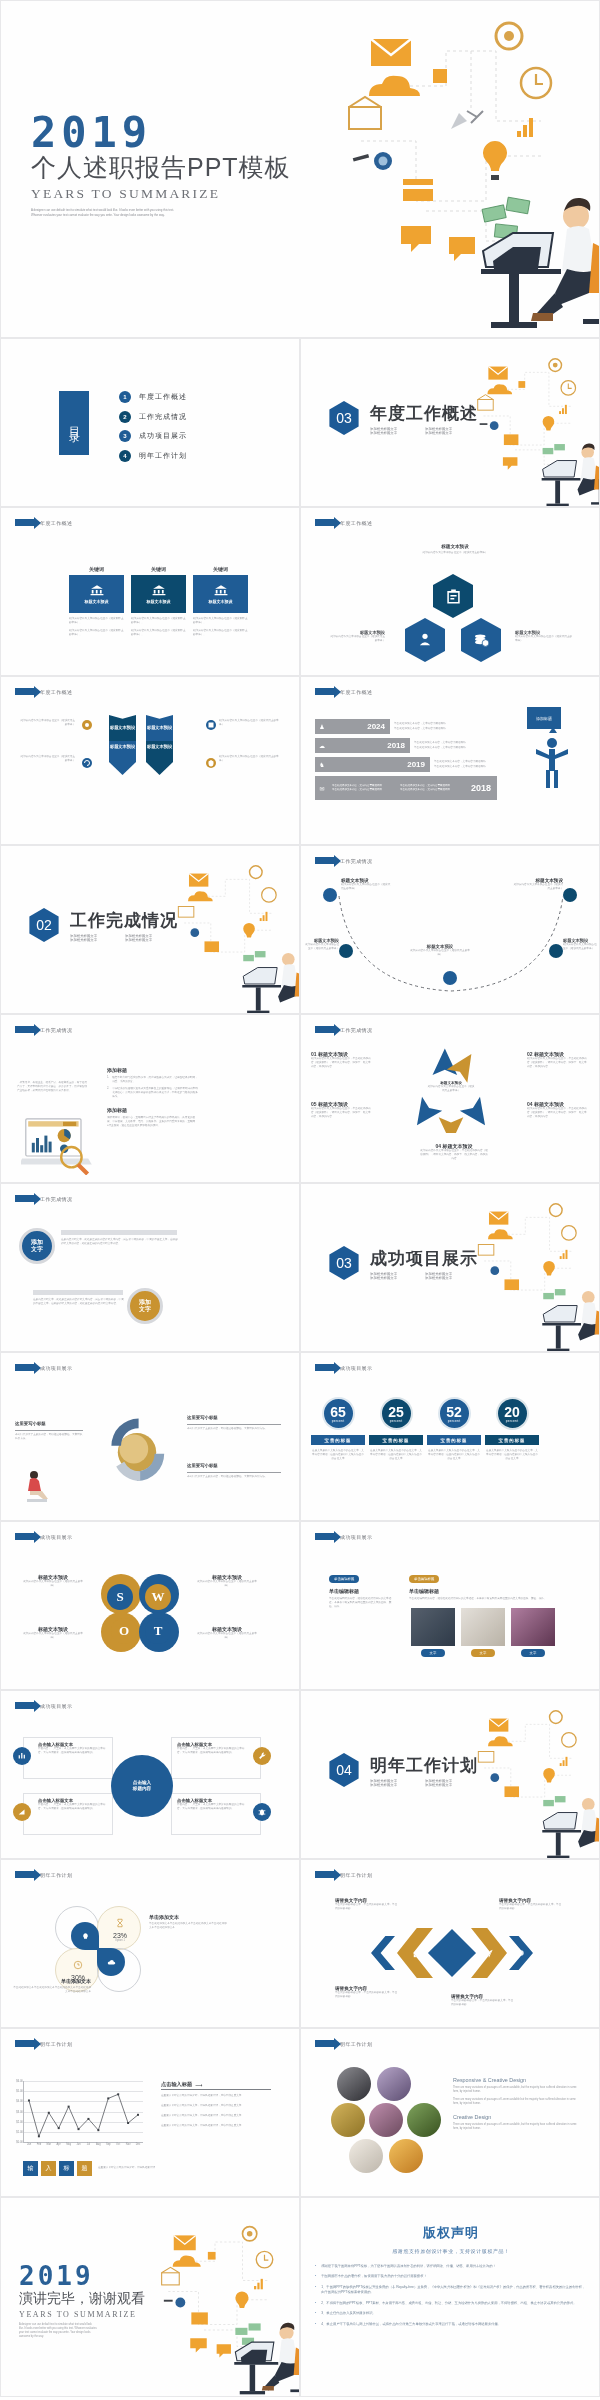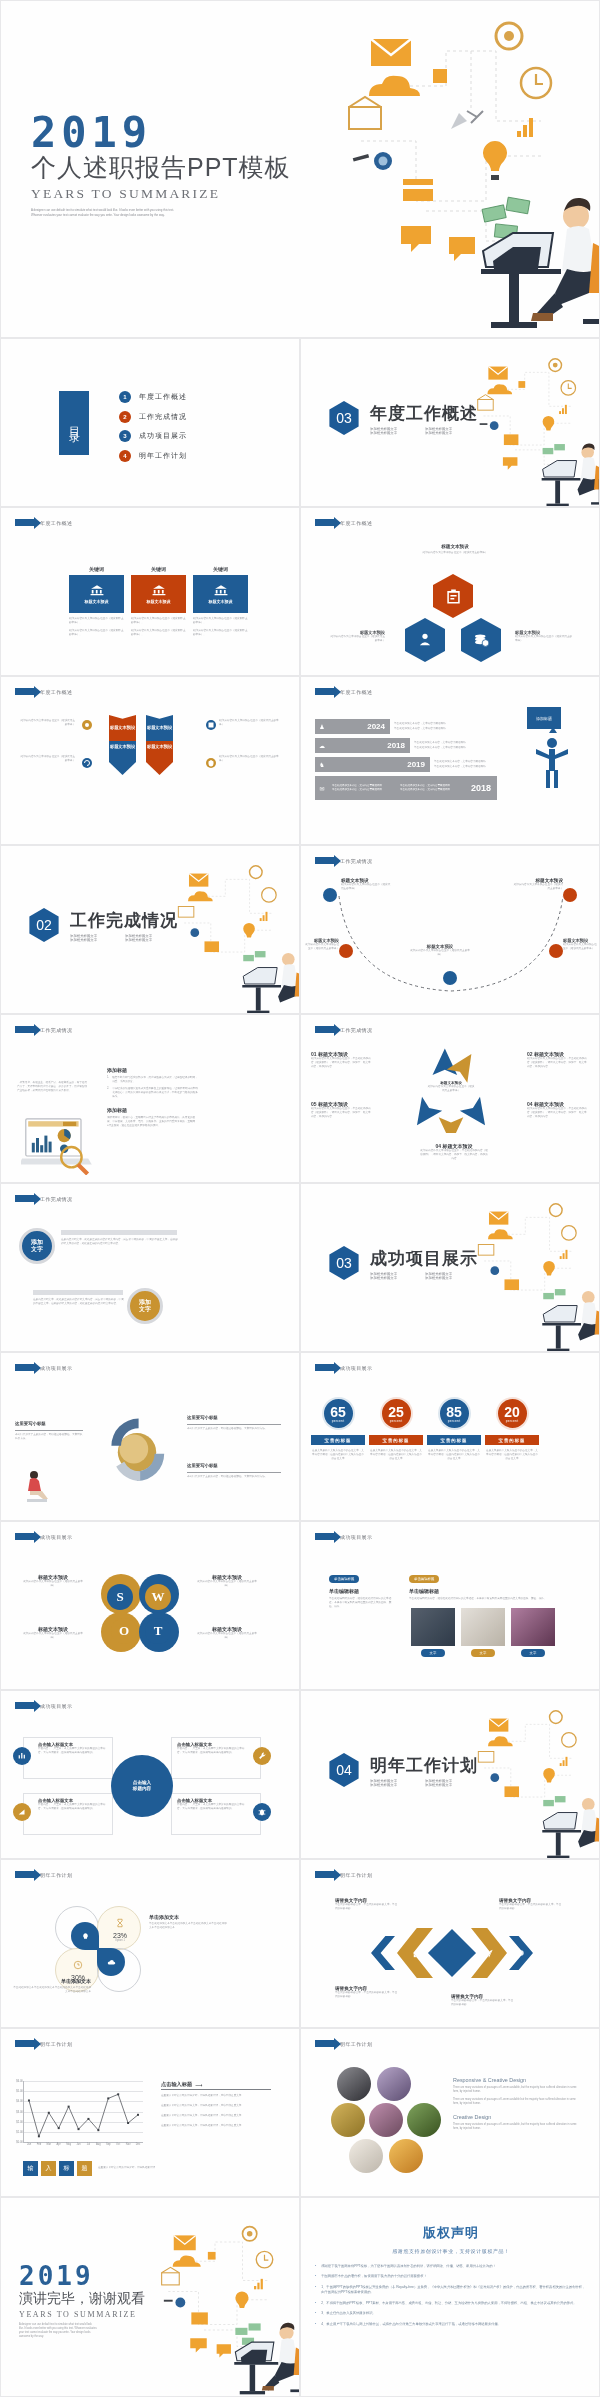--- a/index.html
+++ b/index.html
@@ -21,21 +21,21 @@
     width:20px; height:7px; background:#1f5c95; position:relative;
   }
   .hdr .arrow:after{
     content:""; position:absolute; right:-6px; top:-2.5px;
     border-left:7px solid #1f5c95; border-top:6px solid transparent; border-bottom:6px solid transparent;
   }
   .hdr .htxt { font-size:5px; color:#6e7076; letter-spacing:.4px; }
   .tiny { font-size:2.6px; line-height:1.55; color:#9a9ca2; }
   .tiny2 { font-size:2.9px; line-height:1.6; color:#8c8e94; }
   .bgblu { background:#1f5c95; }
-  .bggld { background:#c2410c; }
+  .bggld { background:#0c4a6e; }
 
   
   .t-year { font-family:"DejaVu Sans Mono", monospace; font-size:42px; font-weight:700; color:#2a6096; letter-spacing:5px; line-height:.95; }
   .t-cn { font-size:25px; color:#4c4f55; letter-spacing:1px; margin-top:-2px;}
   .t-en { font-family:"Liberation Serif", serif; font-size:13.5px; color:#6d7076; letter-spacing:2.2px; margin-top:2px;}
   .t-body { width:145px; margin-top:6px; }
 
   
   .illu { position:absolute; pointer-events:none; }
 
@@ -730,21 +730,21 @@
         <div class="stat">
           <div class="circ bggld">
             <span class="n">25</span>
             <span class="p">percent</span>
           </div>
           <div class="tag bggld">宝贵的标题</div>
           <div class="dsc tiny">这是文字是以中文输入法显示的占位文字，文字内容需概括；这些内容是以中文输入法显示的占位文字</div>
         </div>
         <div class="stat">
           <div class="circ bgblu">
-            <span class="n">85</span>
+            <span class="n">52</span>
             <span class="p">percent</span>
           </div>
           <div class="tag bgblu">宝贵的标题</div>
           <div class="dsc tiny">这是文字是以中文输入法显示的占位文字，文字内容需概括；这些内容是以中文输入法显示的占位文字</div>
         </div>
         <div class="stat">
           <div class="circ bggld">
             <span class="n">20</span>
             <span class="p">percent</span>
           </div>

